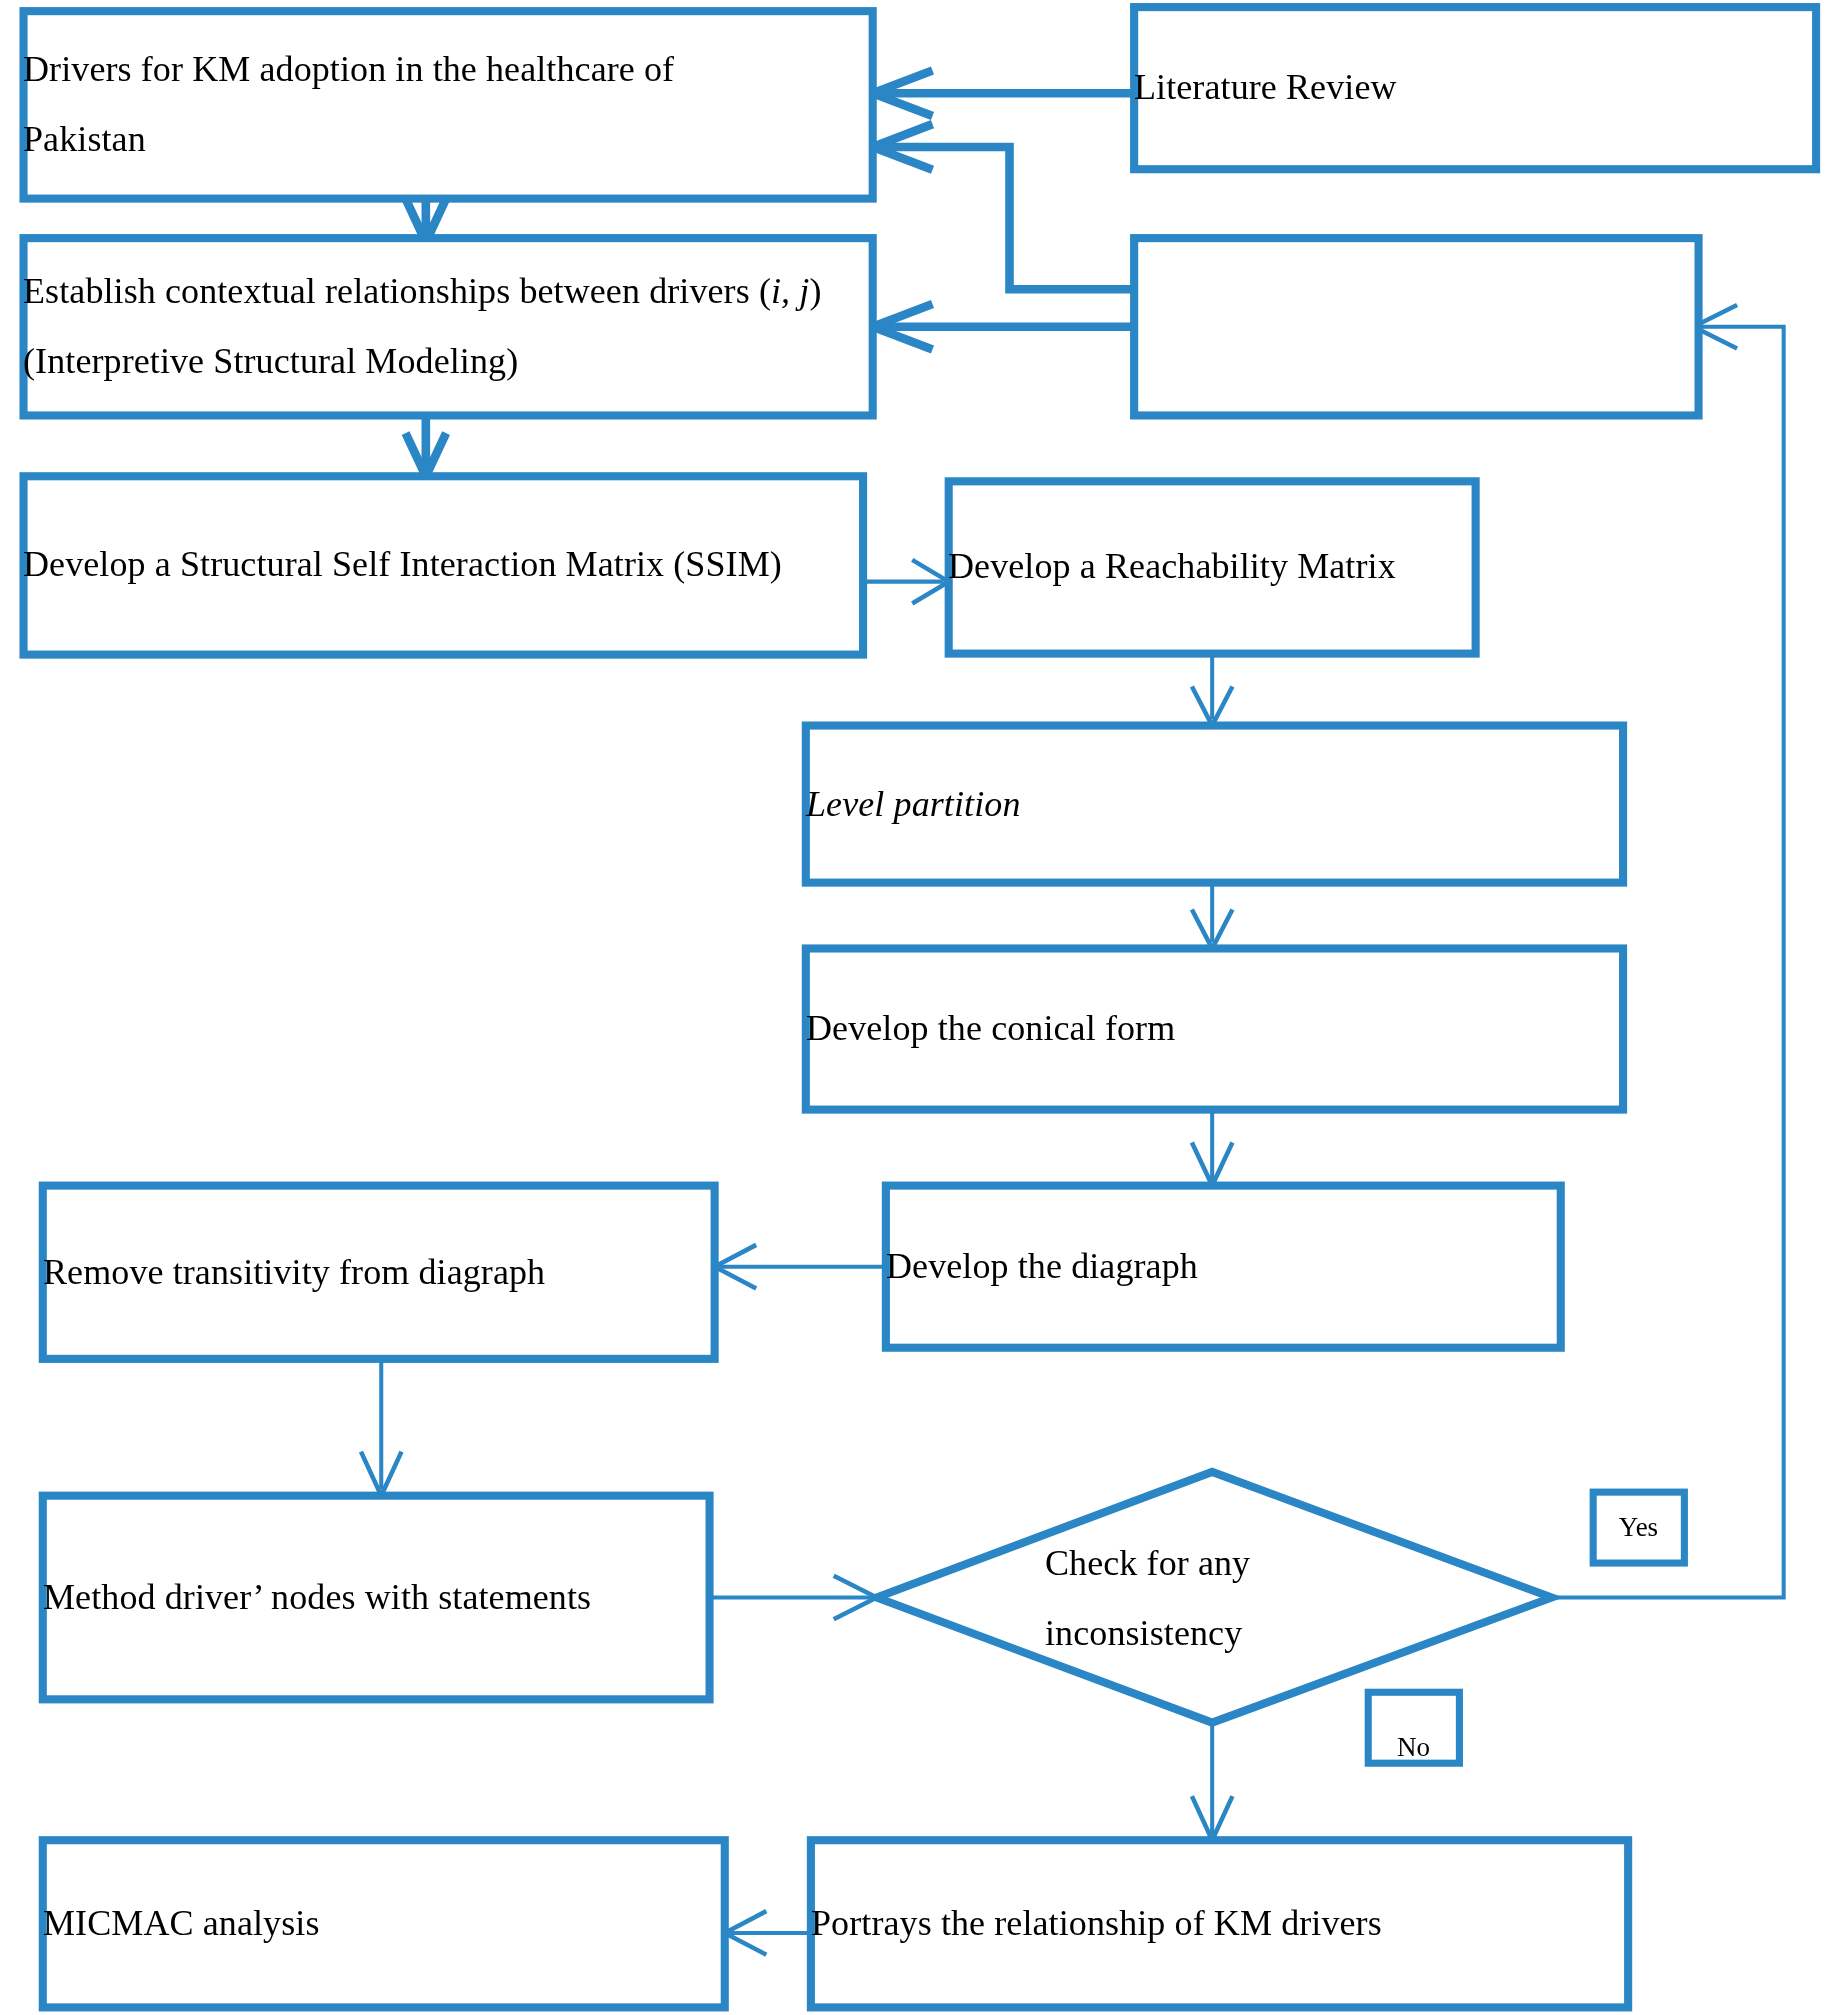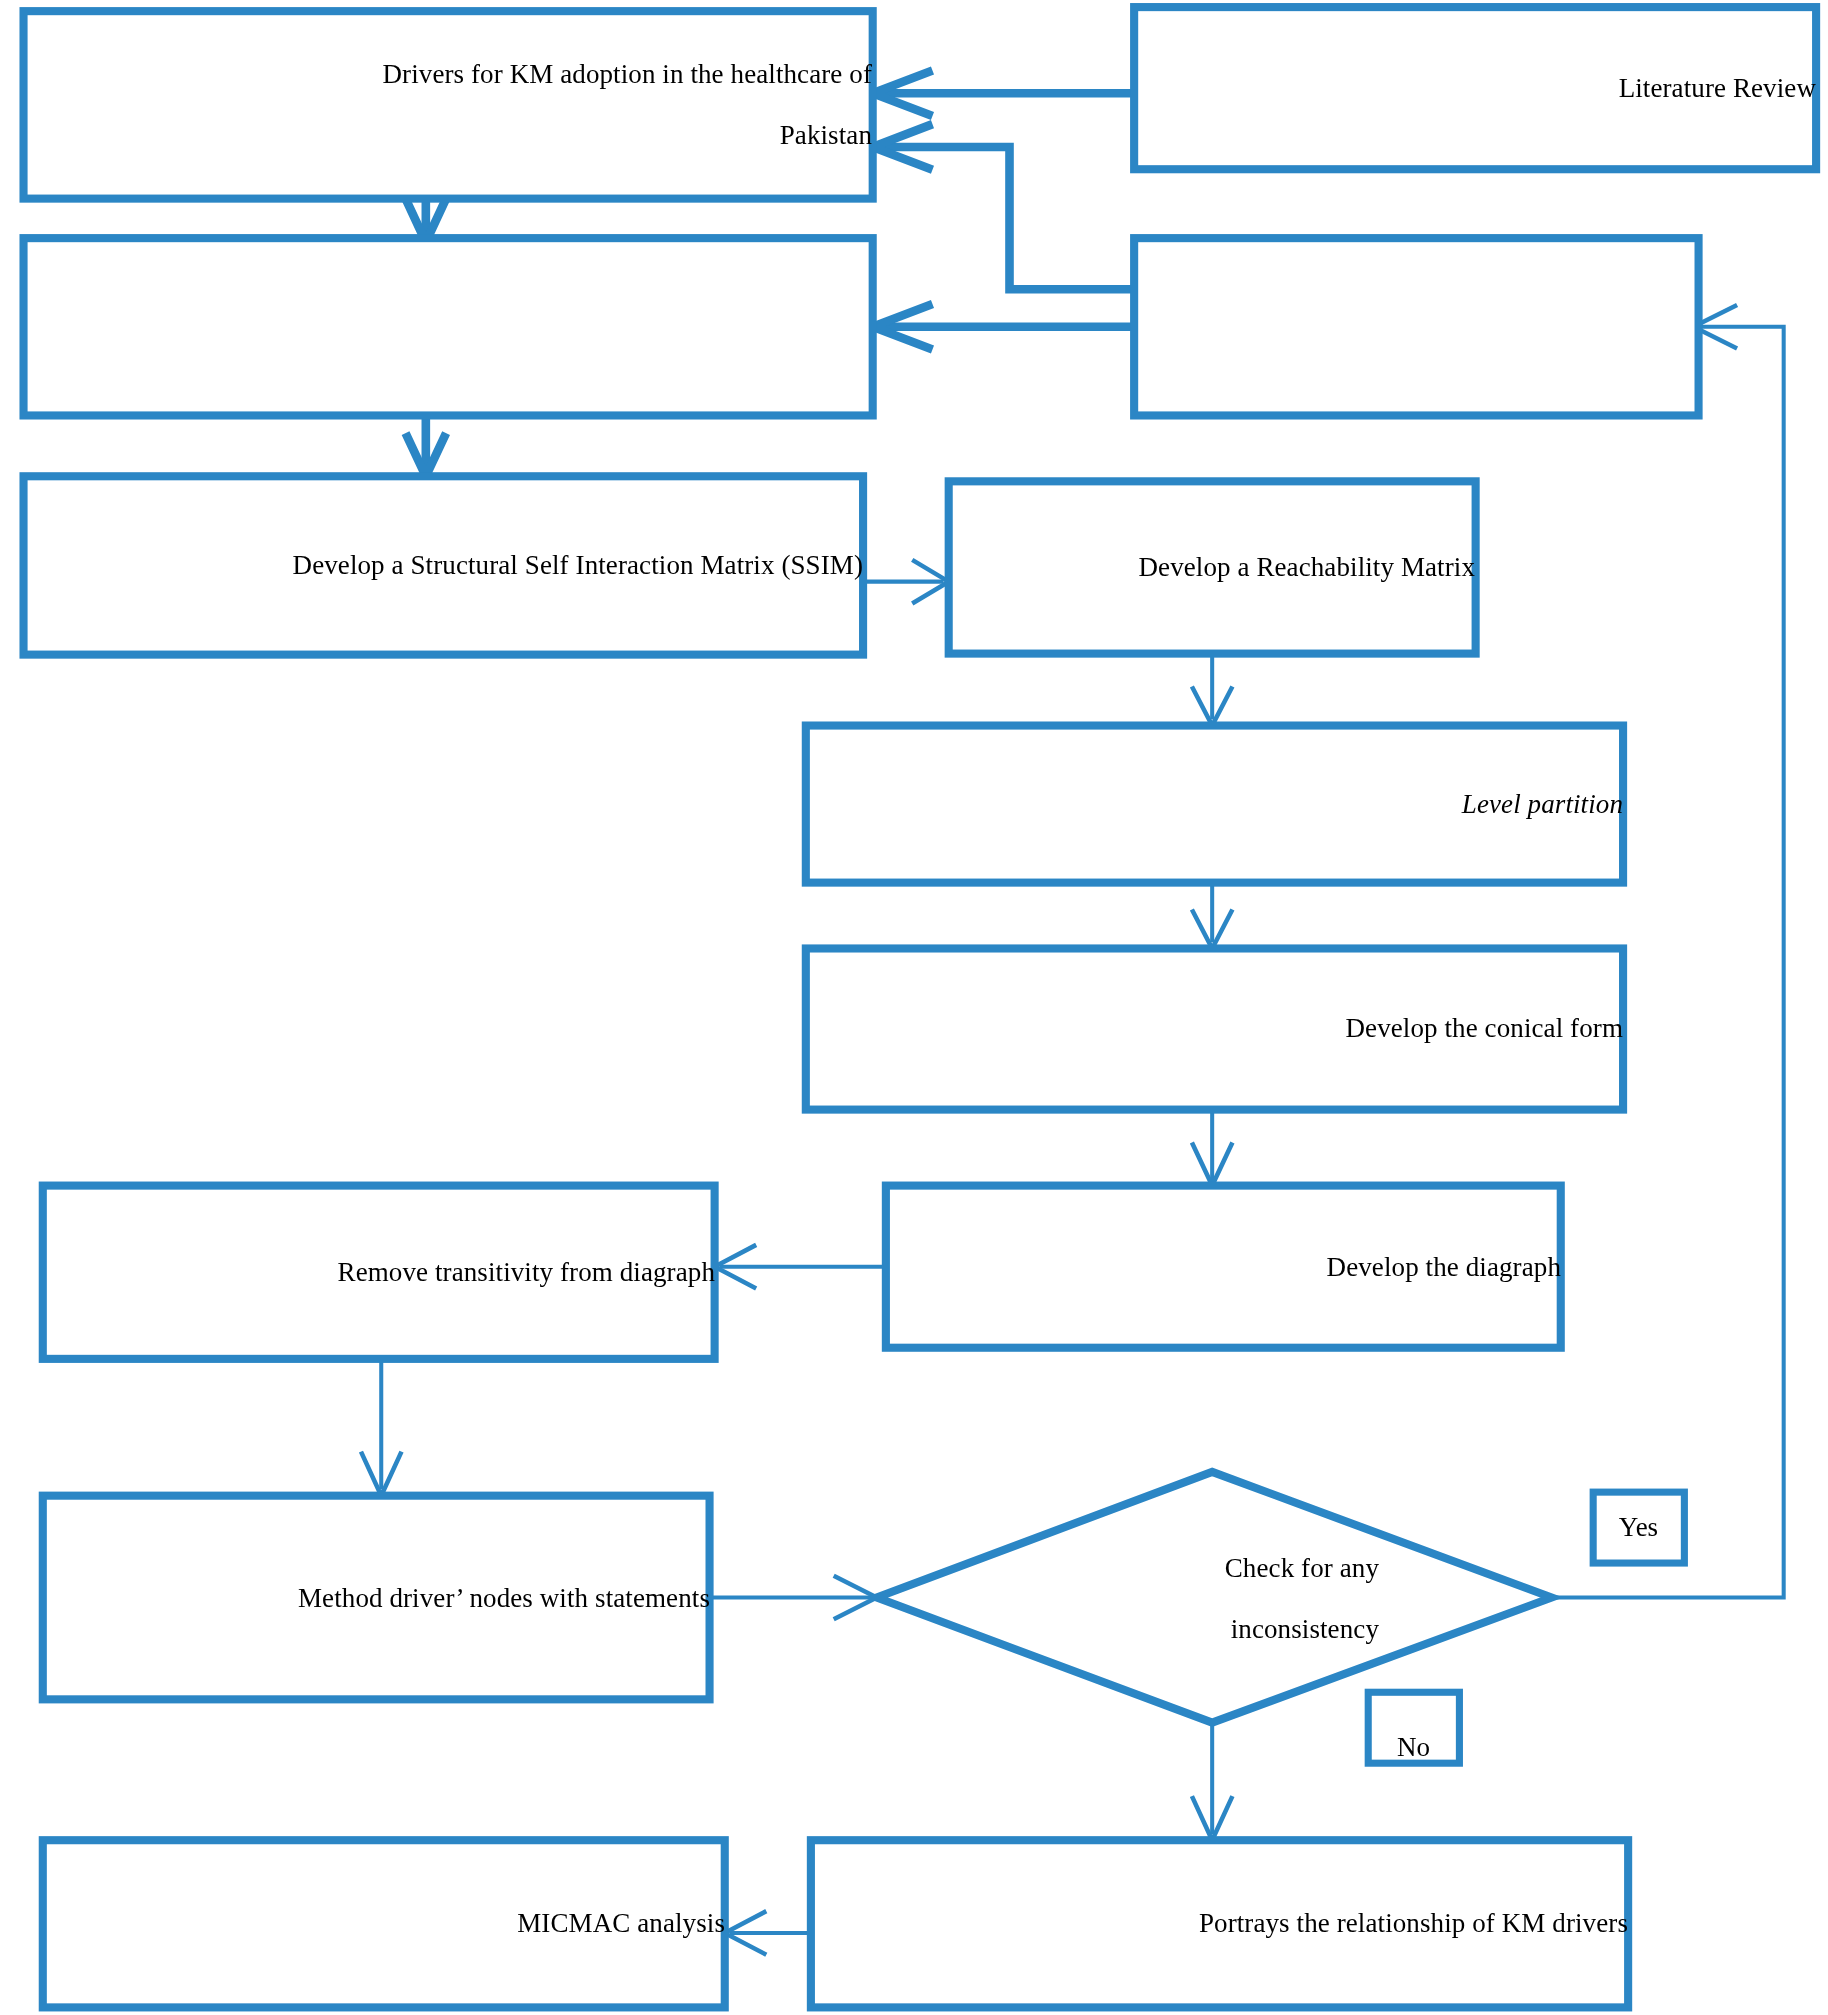--- a/index.html
+++ b/index.html
@@ -66,26 +66,26 @@
     fill: none;
     stroke: #2B86C5;
     stroke-width: 9;
     stroke-linecap: butt;
     stroke-linejoin: miter;
   }
   .node-label {
     position: absolute;
     display: flex;
     flex-direction: column;
-    align-items: flex-end;
+    align-items: flex-start;
     justify-content: center;
     text-align: center;
     color: #000000;
     font-family: "Liberation Serif", "DejaVu Serif", serif;
-    font-size: 27px;
+    font-size: 36px;
     line-height: 1.05;
     letter-spacing: 0.1px;
     pointer-events: none;
   }
   .node-label .line {
     display: block;
     white-space: nowrap;
   }
   .node-label .line + .line {
     margin-top: 32px;
@@ -221,20 +221,24 @@
 
   <div class="node-label" style="left:23px; top:11px; width:849px; height:187px;">
     <span class="line">Drivers for KM adoption in the healthcare of</span>
     <span class="line">Pakistan</span>
   </div>
 
   <div class="node-label" style="left:1134px; top:7px; width:682px; height:162px;">
     <span class="line">Literature Review</span>
   </div>
 
+  <div class="node-label" style="left:23px; top:238px; width:849px; height:177px;">
+    <span class="line"><span>Establish contextual relationships between drivers (</span><span class="italic">i, j</span><span>)</span></span>
+    <span class="line">(Interpretive Structural Modeling)</span>
+  </div>
 
 
   <div class="node-label" style="left:23px; top:476px; width:840px; height:178px;">
     <span class="line">Develop a Structural Self Interaction Matrix (SSIM)</span>
   </div>
 
   <div class="node-label" style="left:948px; top:481px; width:527px; height:172px;">
     <span class="line">Develop a Reachability Matrix</span>
   </div>
 

